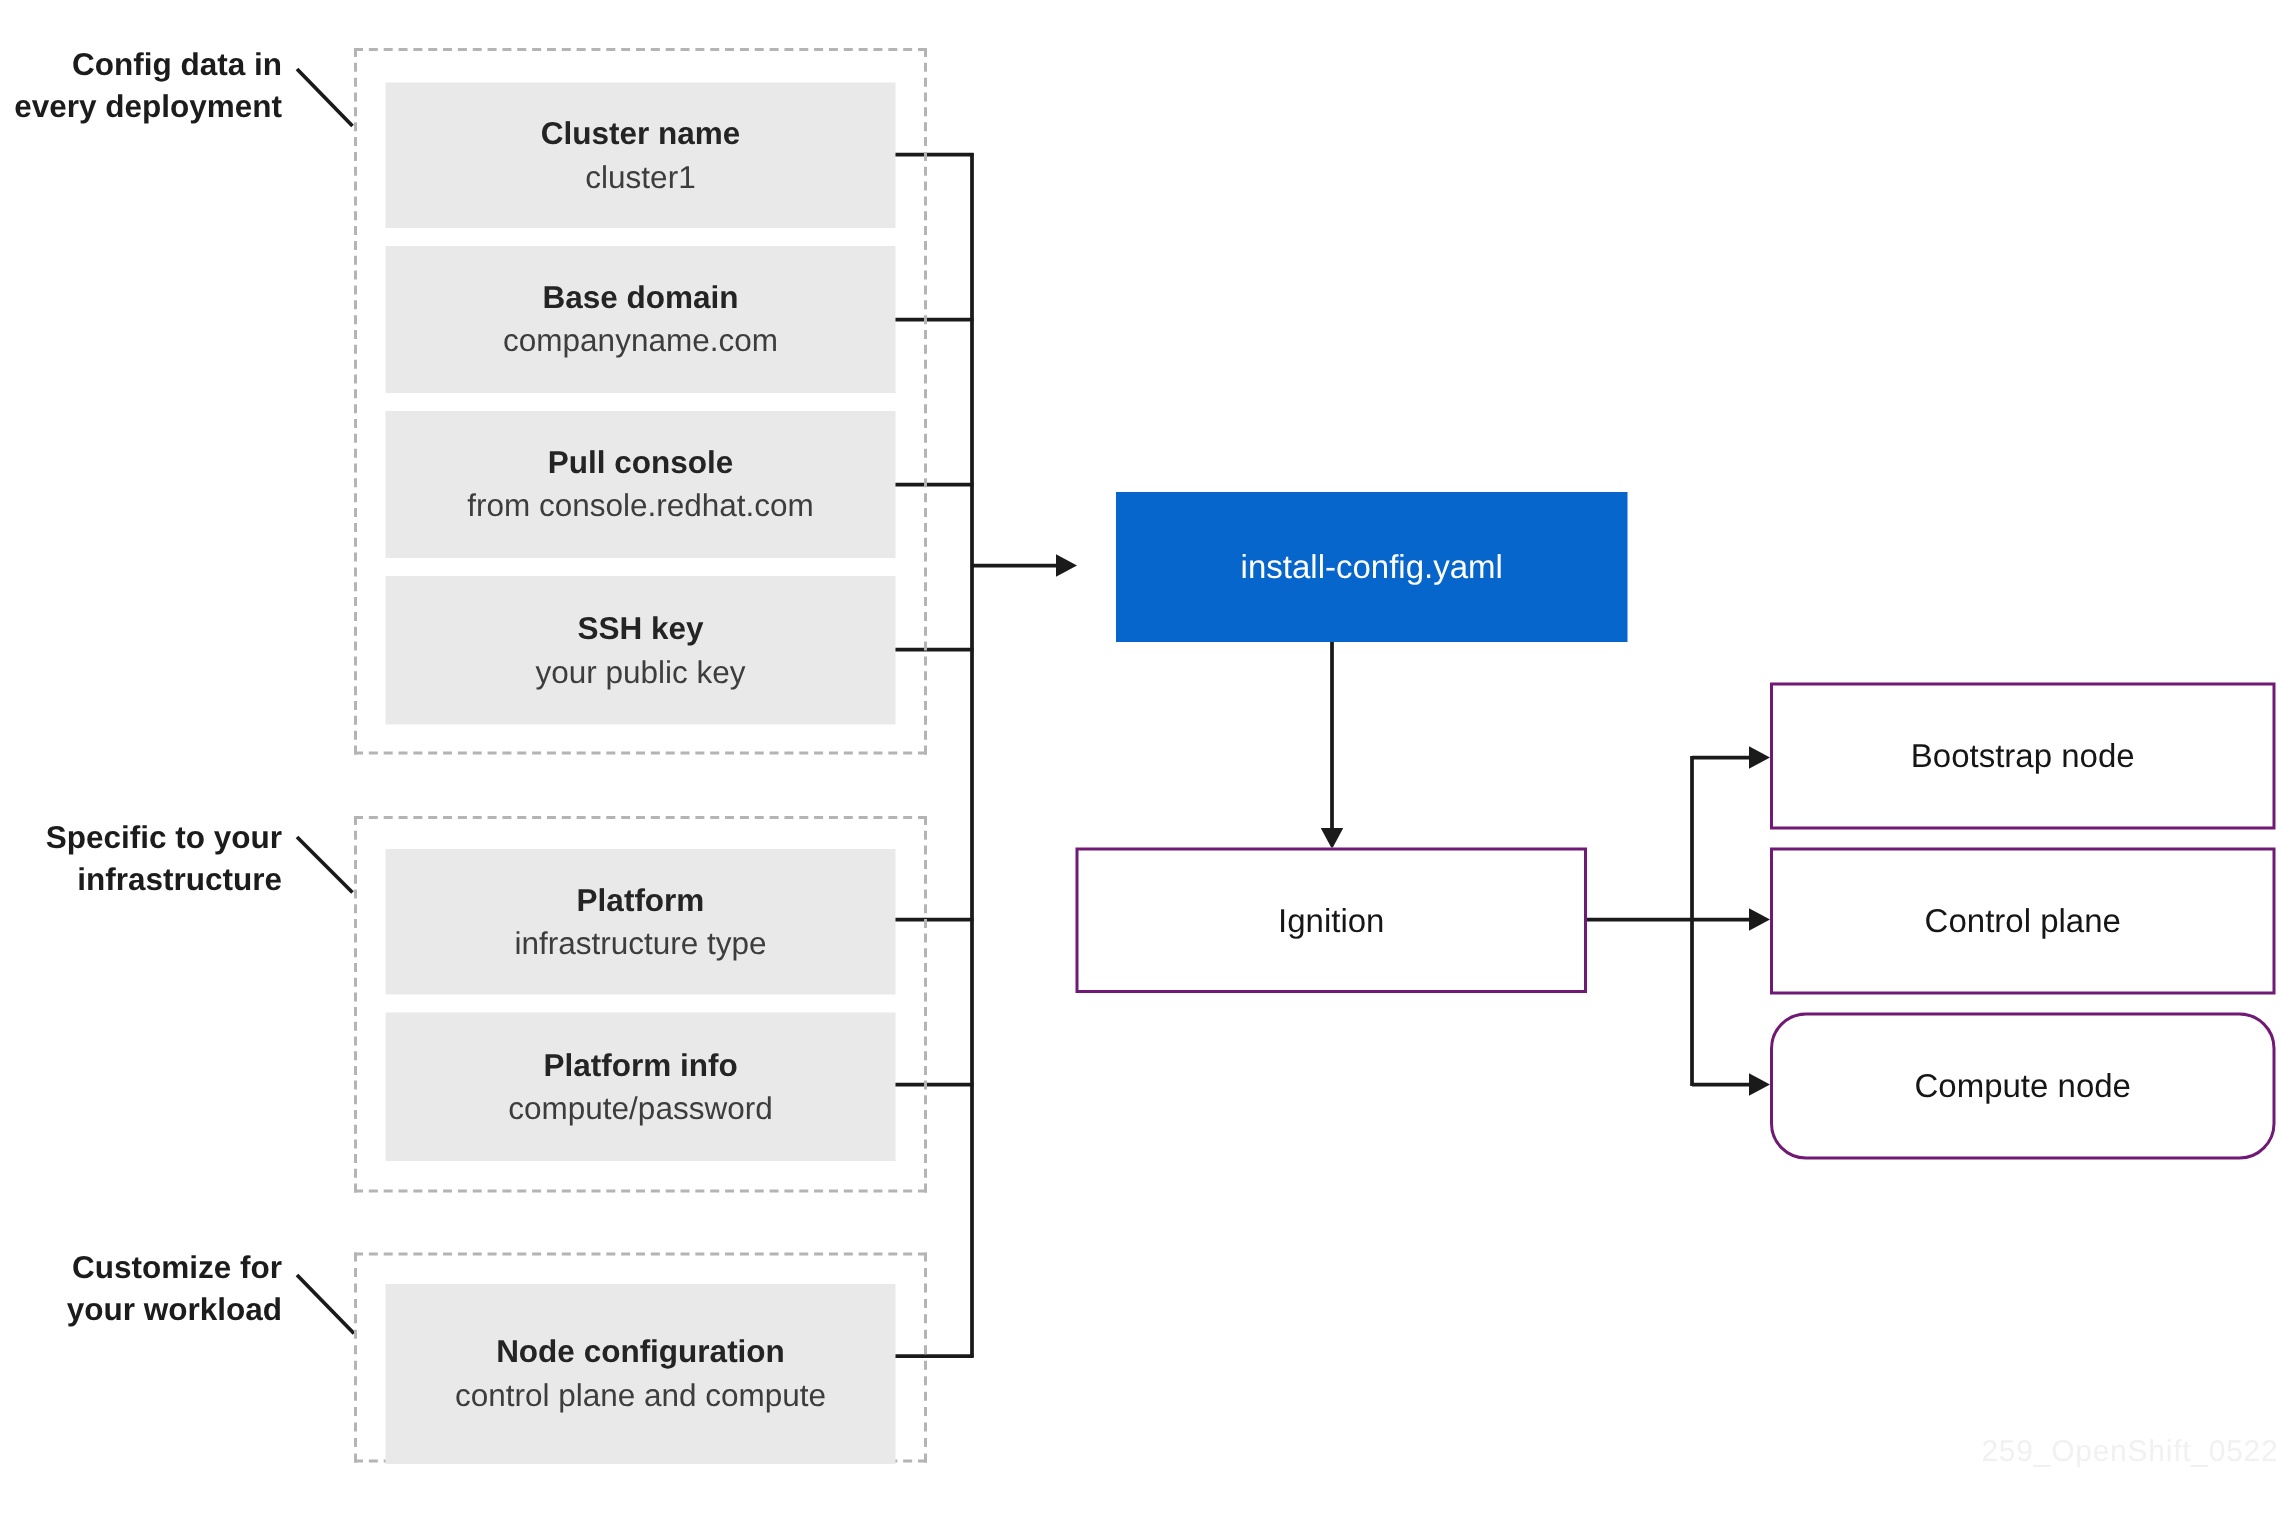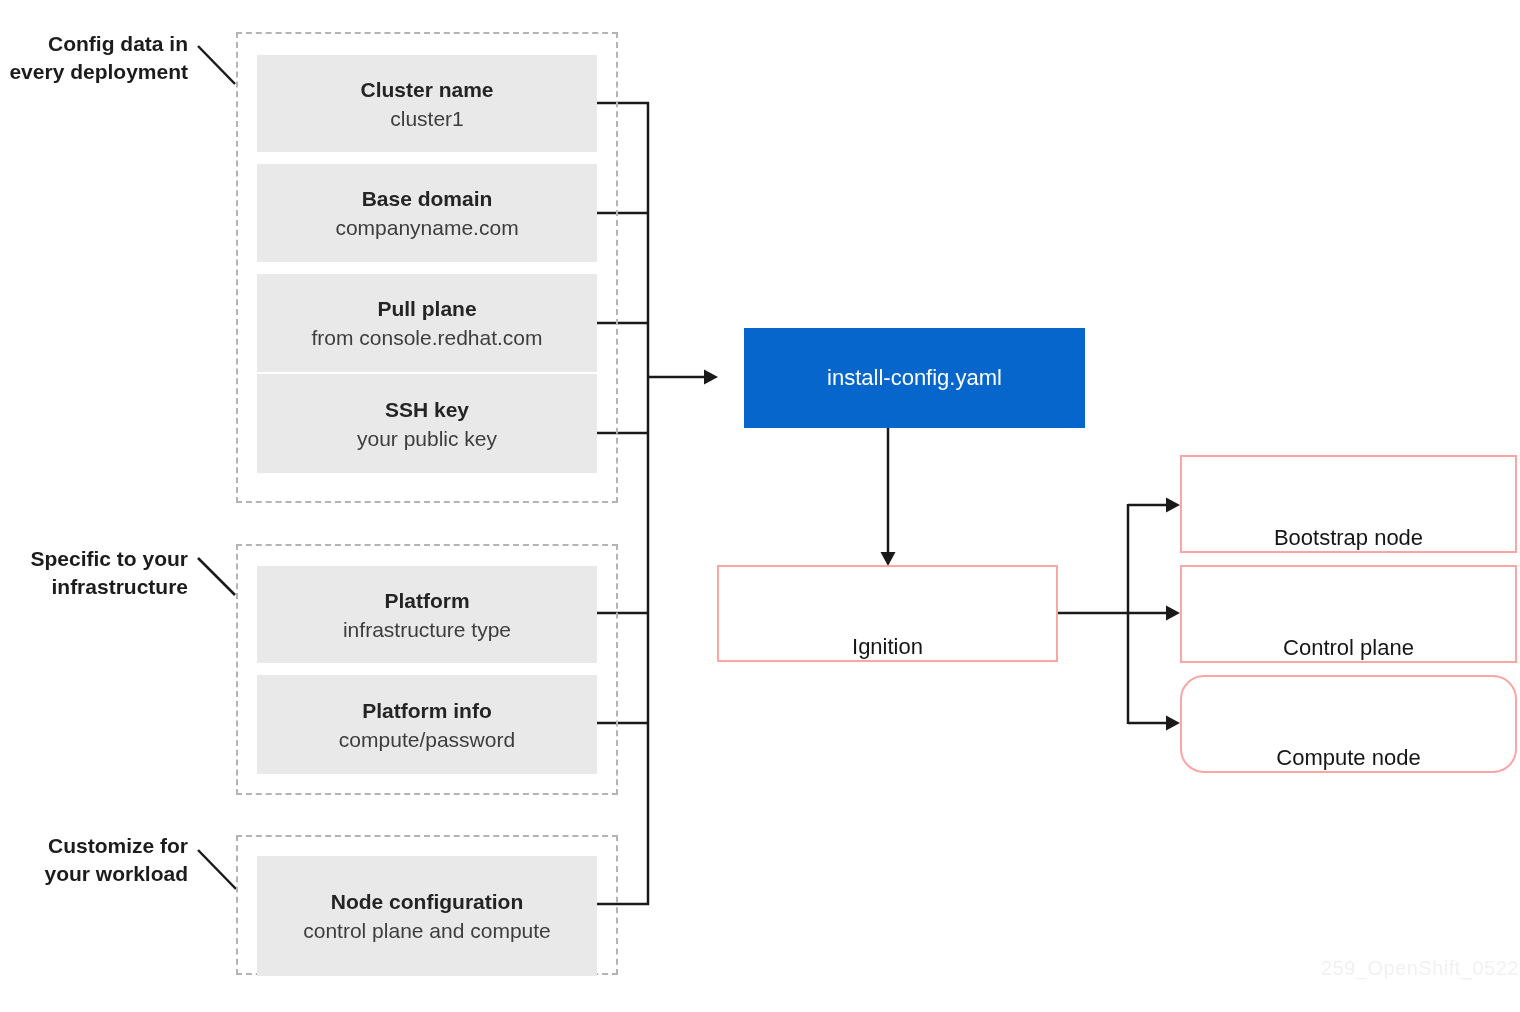--- a/index.html
+++ b/index.html
@@ -38,23 +38,23 @@
   }
   .blue-box{
     position:absolute;left:744px;top:328px;width:341px;height:100px;
     background:#0666cc;
     display:flex;align-items:center;justify-content:center;
     color:#ffffff;font-size:22px;font-weight:500;
   }
   .outline-box{
     position:absolute;
     background:#ffffff;
-    border:2px solid #fca5a5;
+    border:2px solid #701a75;
     box-sizing:border-box;
-    display:flex;align-items:flex-end;justify-content:center;
+    display:flex;align-items:center;justify-content:center;
     color:#161616;font-size:22px;font-weight:500;
   }
   #ignition-box{left:717px;top:565px;width:341px;height:97px;}
   .output-box{left:1180px;width:337px;height:98px;}
   #watermark{
     position:absolute;right:1px;top:957px;
     font-size:20px;color:#f1f1f1;font-weight:400;letter-spacing:0.5px;
   }
 </style>
 </head>
@@ -116,24 +116,24 @@
 
   <div class="gray-box" style="top:55px;height:97px;">
     <div class="title">Cluster name</div>
     <div class="subtitle">cluster1</div>
   </div>
   <div class="gray-box" style="top:164px;height:98px;">
     <div class="title">Base domain</div>
     <div class="subtitle">companyname.com</div>
   </div>
   <div class="gray-box" style="top:274px;height:98px;">
-    <div class="title">Pull plane</div>
+    <div class="title">Pull console</div>
     <div class="subtitle">from console.redhat.com</div>
   </div>
-  <div class="gray-box" style="top:374px;height:99px;">
+  <div class="gray-box" style="top:384px;height:99px;">
     <div class="title">SSH key</div>
     <div class="subtitle">your public key</div>
   </div>
 
   <div class="gray-box" style="top:566px;height:97px;">
     <div class="title">Platform</div>
     <div class="subtitle">infrastructure type</div>
   </div>
   <div class="gray-box" style="top:675px;height:99px;">
     <div class="title">Platform info</div>

